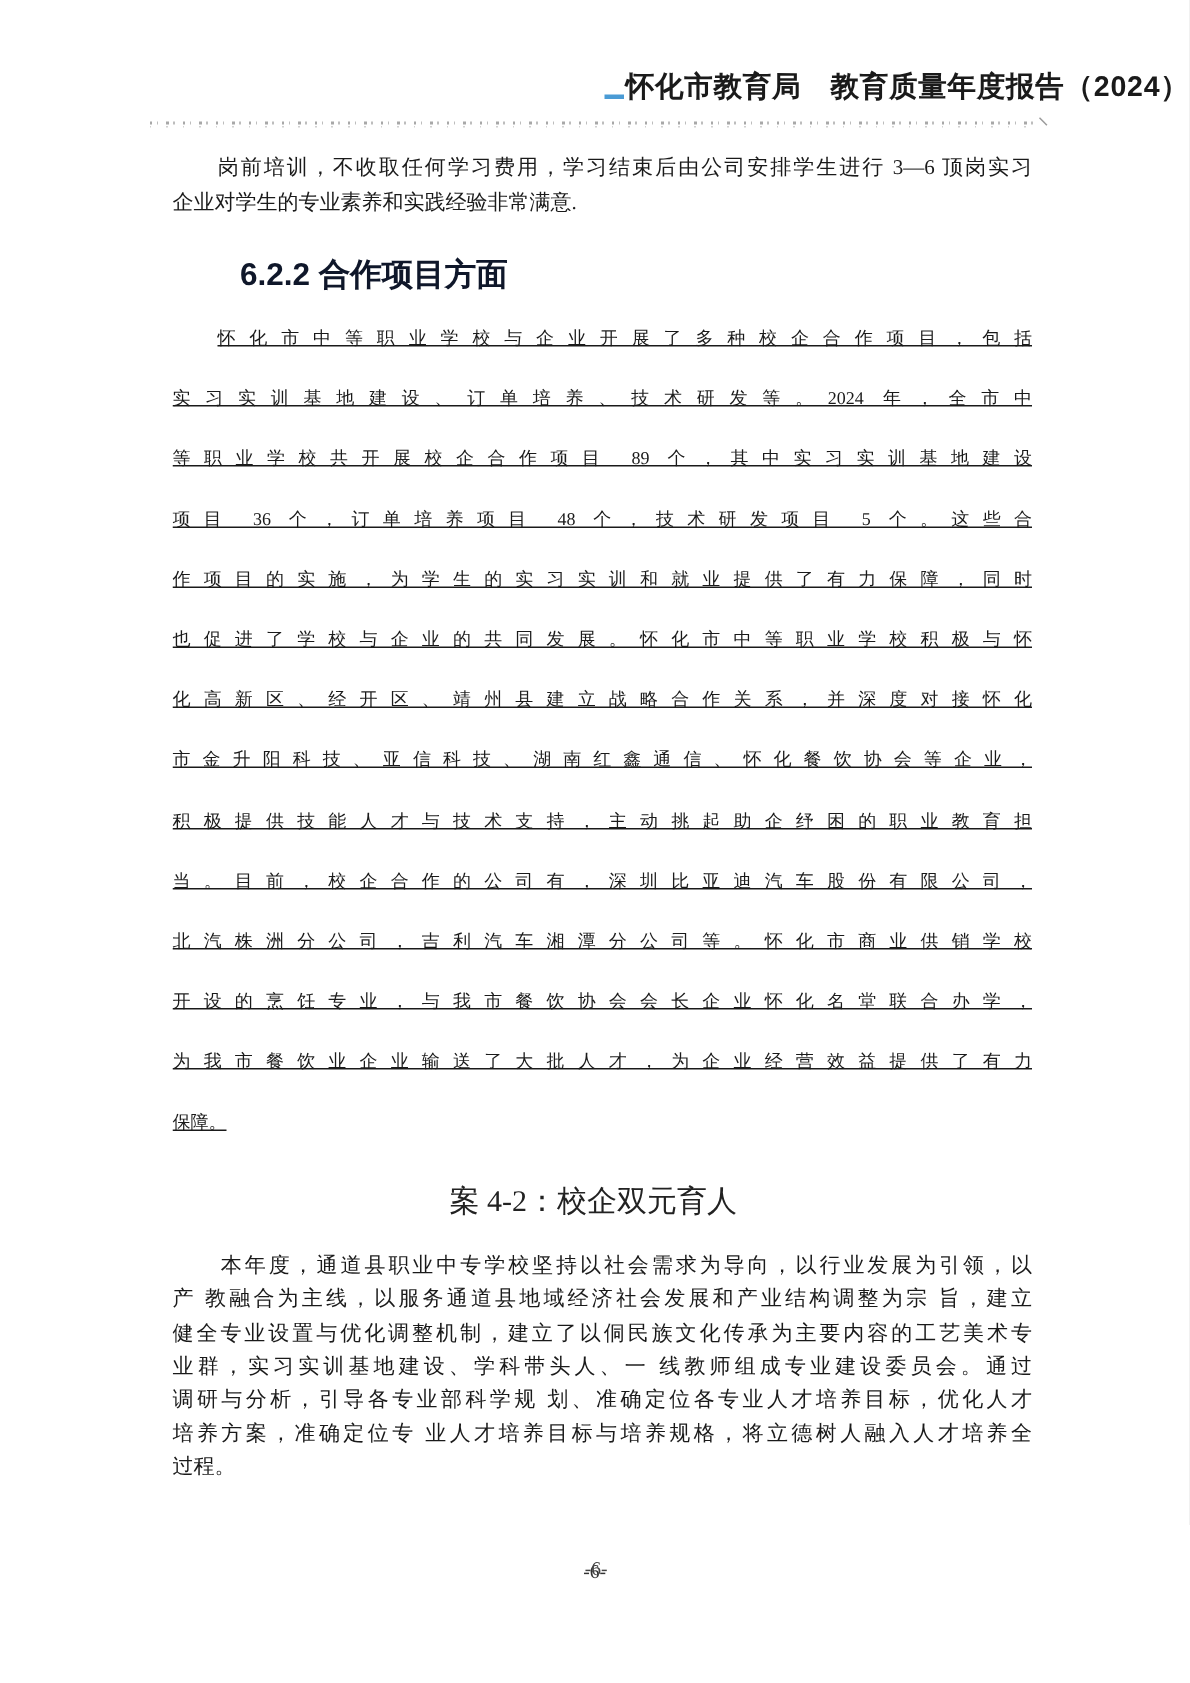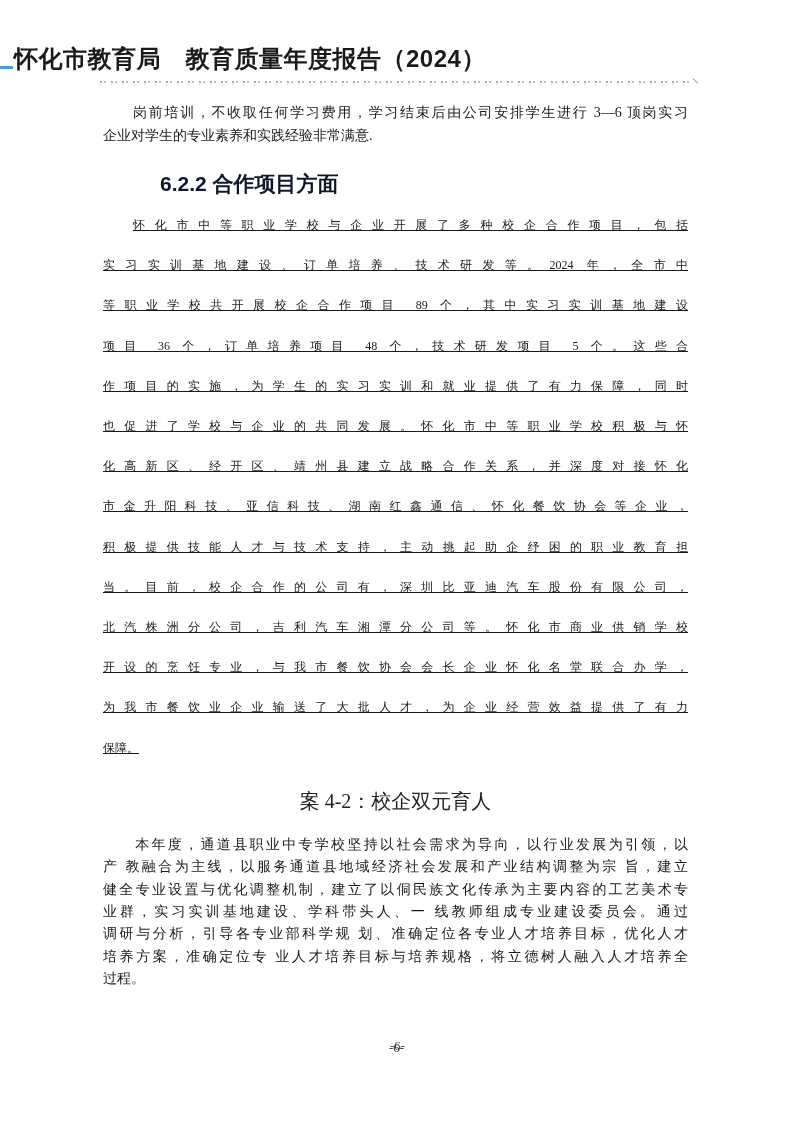--- a/index.html
+++ b/index.html
@@ -10,24 +10,24 @@
     margin: 0 auto;
     background: #ffffff;
     color: #1a1a1a;
     font-family: "Liberation Serif", "DejaVu Serif", serif;
     overflow: hidden;
     box-sizing: border-box;
   }
   
   .header { padding-top: 44px; }
   .header-title {
-    text-align: left;
+    text-align: right;
     font-family: "Liberation Sans", "DejaVu Sans", sans-serif;
     font-weight: bold;
-    font-size: 24px;
+    font-size: 19px;
     line-height: 30px;
     letter-spacing: 0.5px;
     white-space: nowrap;
   }
   .anchor-mark {
     display:inline-block;
     width: 13px;
     height: 3px;
     background: #4a9bd5;
     vertical-align: -2px;
@@ -46,21 +46,21 @@
       #d0d0d0 0 1px, transparent 1px 11px);
   }
   .header-rule-end {
     position:absolute; right:-4px; top:-1px;
     width: 7px; height: 7px;
     border-right: 1.5px solid #9a9a9a;
     transform: rotate(-45deg);
   }
   
   .content { padding: 14px 105px 0 103px; }
-  .line { text-align: justify; text-align-last: justify; overflow: hidden; white-space: nowrap; }
+  .line { text-align: justify; text-align-last: justify; overflow: hidden; white-space: nowrap; margin-left: 12px; }
   .line-last { text-align-last: left; }
   .para-small { font-size: 14px; line-height: 23px; }
   .para-small .line-first { text-indent: 2.15em; }
   .section-heading {
     font-family: "Liberation Sans", "DejaVu Sans", sans-serif;
     font-weight: bold;
     font-size: 21px;
     line-height: 30px;
     padding-left: 57px;
     margin-top: 22px;

